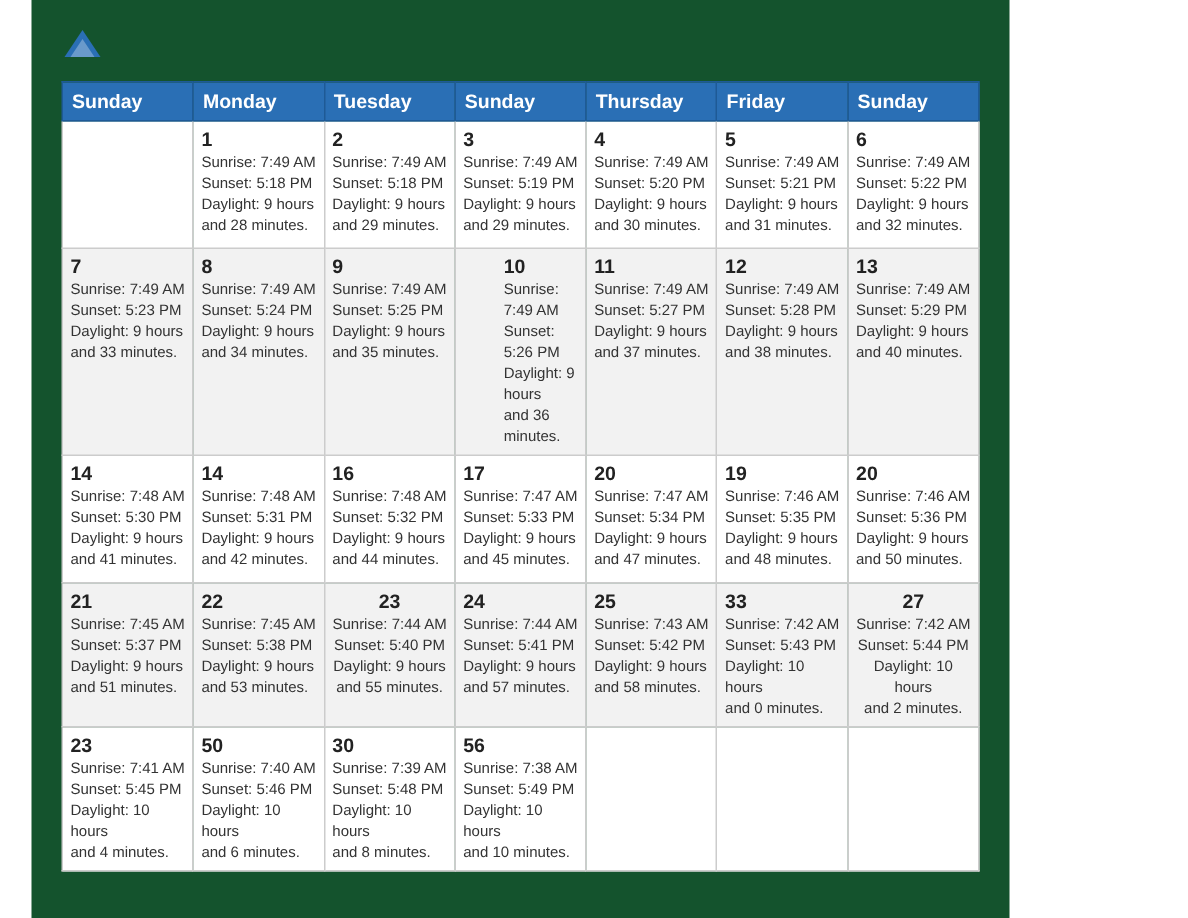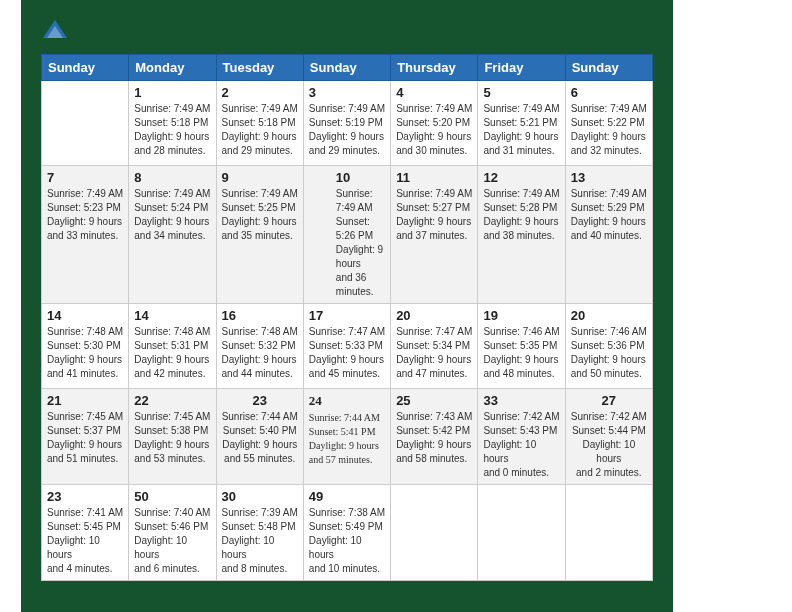--- a/index.html
+++ b/index.html
@@ -229,21 +229,21 @@
             <div class="cell-info">Sunrise: 7:45 AM<br>Sunset: 5:37 PM<br>Daylight: 9 hours<br>and 51 minutes.</div>
           </td>
           <td style="background: rgb(242, 242, 242);">
             <span class="day-number">22</span>
             <div class="cell-info">Sunrise: 7:45 AM<br>Sunset: 5:38 PM<br>Daylight: 9 hours<br>and 53 minutes.</div>
           </td>
           <td style="background: rgb(242, 242, 242); text-align: center;">
             <span class="day-number">23</span>
             <div class="cell-info">Sunrise: 7:44 AM<br>Sunset: 5:40 PM<br>Daylight: 9 hours<br>and 55 minutes.</div>
           </td>
-          <td style="background: rgb(242, 242, 242); font-family: Liberation Serif, serif;">
+          <td style="background: rgb(242, 242, 242);">
             <span class="day-number">24</span>
             <div class="cell-info">Sunrise: 7:44 AM<br>Sunset: 5:41 PM<br>Daylight: 9 hours<br>and 57 minutes.</div>
           </td>
           <td style="background: rgb(242, 242, 242);">
             <span class="day-number">25</span>
             <div class="cell-info">Sunrise: 7:43 AM<br>Sunset: 5:42 PM<br>Daylight: 9 hours<br>and 58 minutes.</div>
           </td>
           <td style="background: rgb(242, 242, 242);">
             <span class="day-number">33</span>
             <div class="cell-info">Sunrise: 7:42 AM<br>Sunset: 5:43 PM<br>Daylight: 10 hours<br>and 0 minutes.</div>
@@ -260,21 +260,21 @@
           </td>
           <td>
             <span class="day-number">50</span>
             <div class="cell-info">Sunrise: 7:40 AM<br>Sunset: 5:46 PM<br>Daylight: 10 hours<br>and 6 minutes.</div>
           </td>
           <td>
             <span class="day-number">30</span>
             <div class="cell-info">Sunrise: 7:39 AM<br>Sunset: 5:48 PM<br>Daylight: 10 hours<br>and 8 minutes.</div>
           </td>
           <td>
-            <span class="day-number">49</span>
+            <span class="day-number">56</span>
             <div class="cell-info">Sunrise: 7:38 AM<br>Sunset: 5:49 PM<br>Daylight: 10 hours<br>and 10 minutes.</div>
           </td>
           <td class="empty-cell"></td>
           <td class="empty-cell"></td>
           <td class="empty-cell"></td>
         </tr>
       </tbody>
   </table>
 </div>
 

